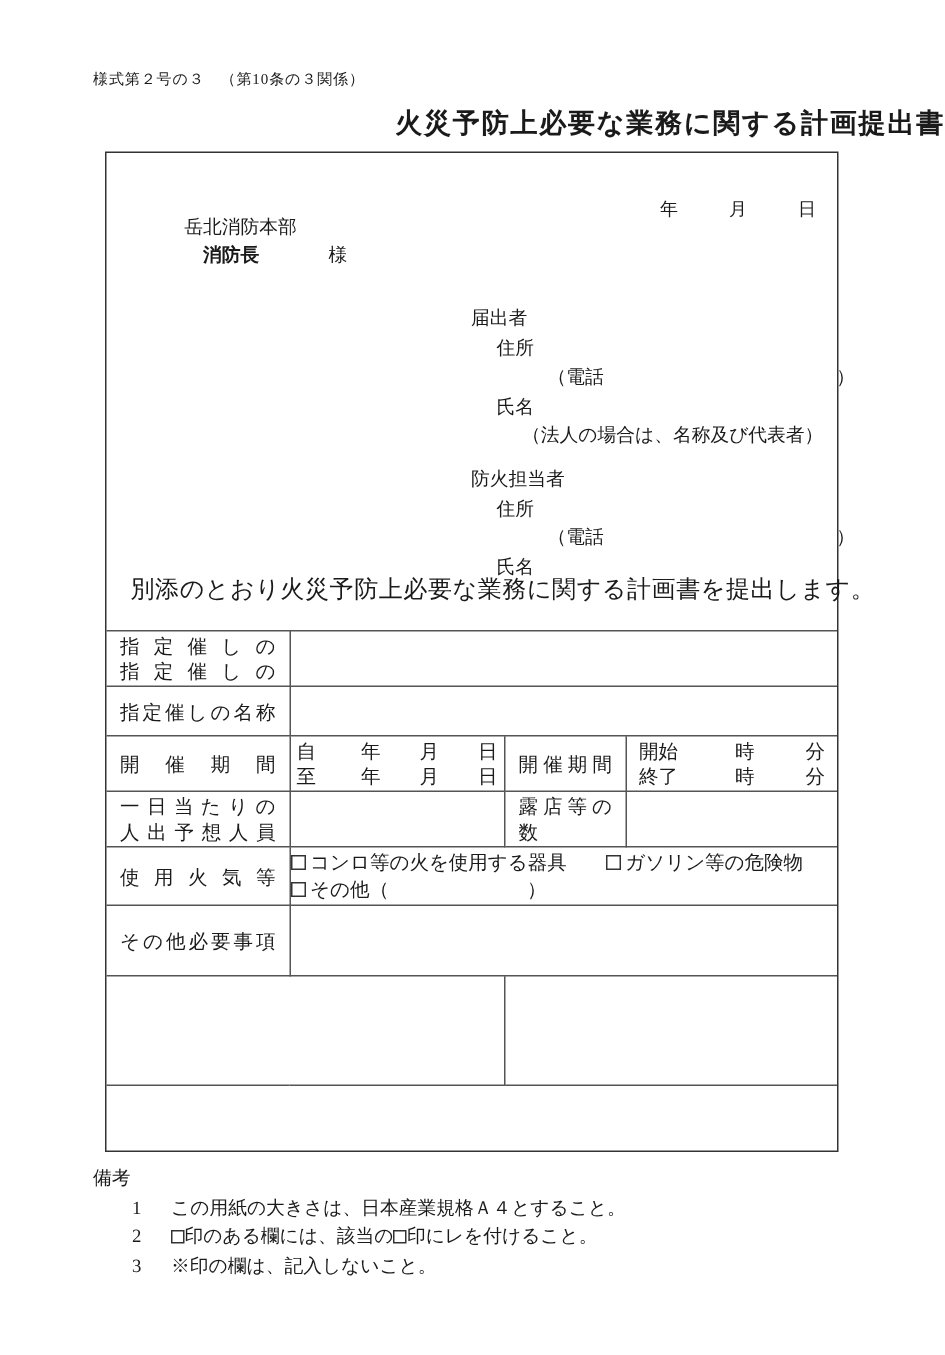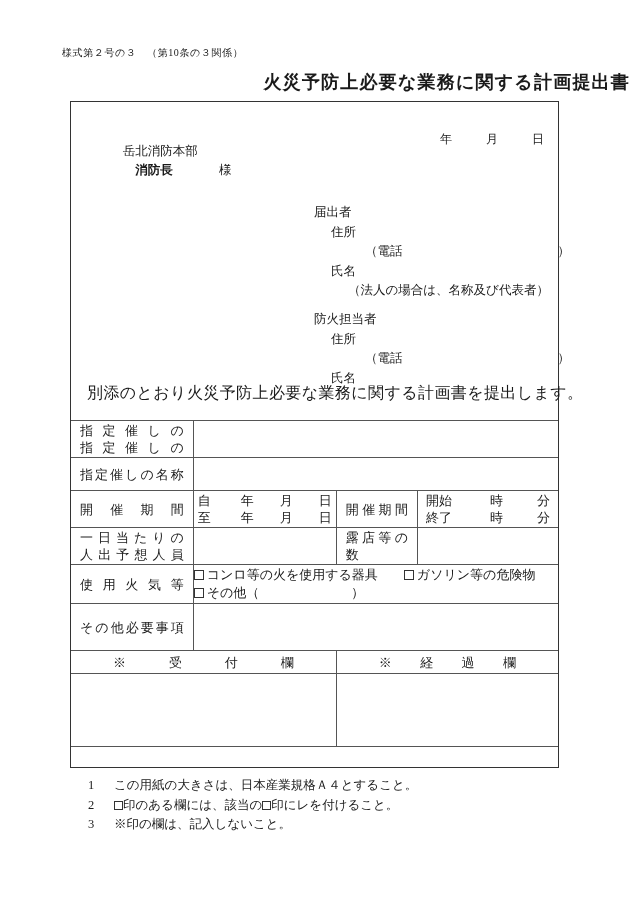--- a/index.html
+++ b/index.html
@@ -207,35 +207,28 @@
           <div><span class="cb"></span><span>その他（</span><span class="paren-blank"></span><span>）</span></div>
         </td>
       </tr>
       <tr>
         <td class="lbl-cell nb-l" style="height:46px;">
           <span class="lbl">その他必要事項</span>
         </td>
         <td class="nb-r" colspan="5"></td>
       </tr>
       <tr>
-        <td class="nb-l" colspan="3" style="height:22px;">
-          <span class="center-lbl">※受付欄</span>
-        </td>
-        <td class="nb-r" colspan="3">
-          <span class="center-lbl">※経過欄</span>
-        </td>
-      </tr>
-      <tr>
         <td class="nb-l" colspan="3" style="height:72px;"></td>
         <td class="nb-r" colspan="3"></td>
       </tr>
     </tbody>
       </table>
 
   </div>
 
   <div class="notes">
+    <div class="hdr">備考</div>
     <div class="note-row"><span class="num">1</span><span>この用紙の大きさは、日本産業規格Ａ４とすること。</span></div>
     <div class="note-row"><span class="num">2</span><span class="note-cb"></span><span>印のある欄には、該当の</span><span class="note-cb"></span><span>印にレを付けること。</span></div>
     <div class="note-row"><span class="num">3</span><span>※印の欄は、記入しないこと。</span></div>
   </div>
 
 </div>
 
 </body></html>

